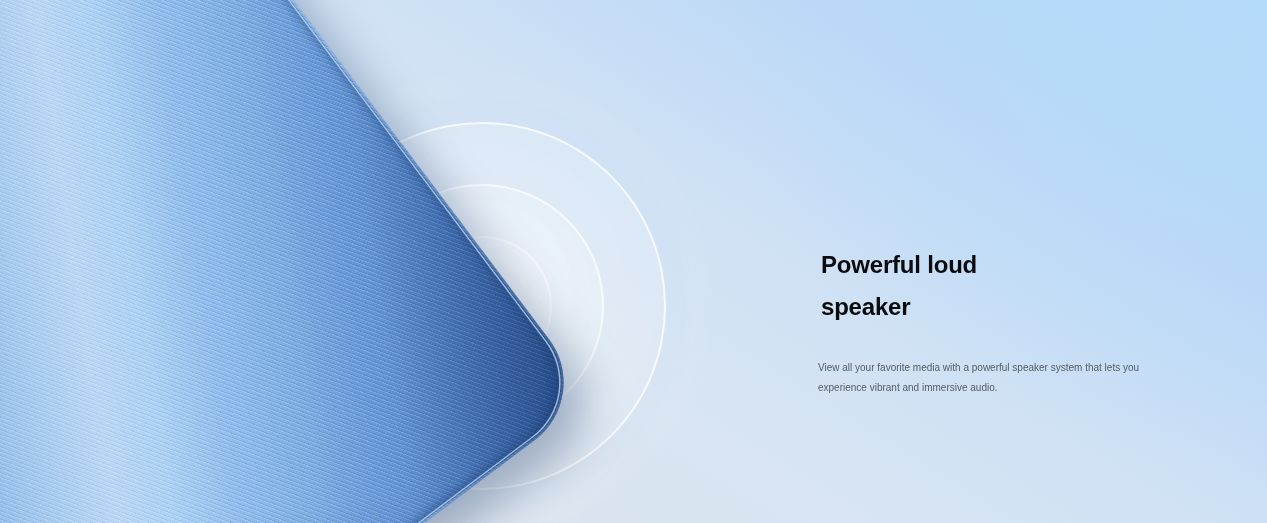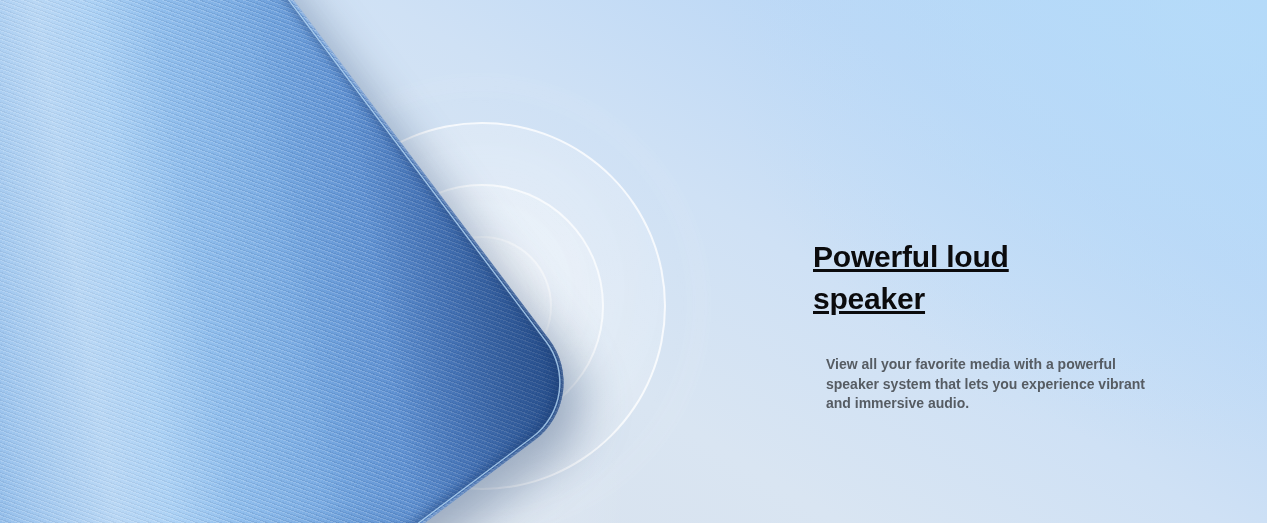--- a/index.html
+++ b/index.html
@@ -207,35 +207,34 @@
   }
 
   
   .copy {
     position: absolute;
     left: 813px;
     top: 236px;
     width: 350px;
   }
   .headline {
-    margin: 0;
-    font-size: 30px;
+    margin: 8px;
+    font-size: 24px;
     line-height: 42px;
     font-weight: 700;
     letter-spacing: -0.2px;
     color: #0b0b0d;
     white-space: pre-line;
-    text-decoration: underline;
   }
   .subcopy {
-    margin: 13px;
+    margin: 5px;
     padding-top: 22px;
-    font-size: 14px;
+    font-size: 10px;
     line-height: 19.5px;
-    font-weight: 700;
+    font-weight: 400;
     color: #565c63;
     max-width: 336px;
   }
 </style>
 </head>
 <body>
 
 <div id="stage">
 
   <div class="bg-sheen"></div>

